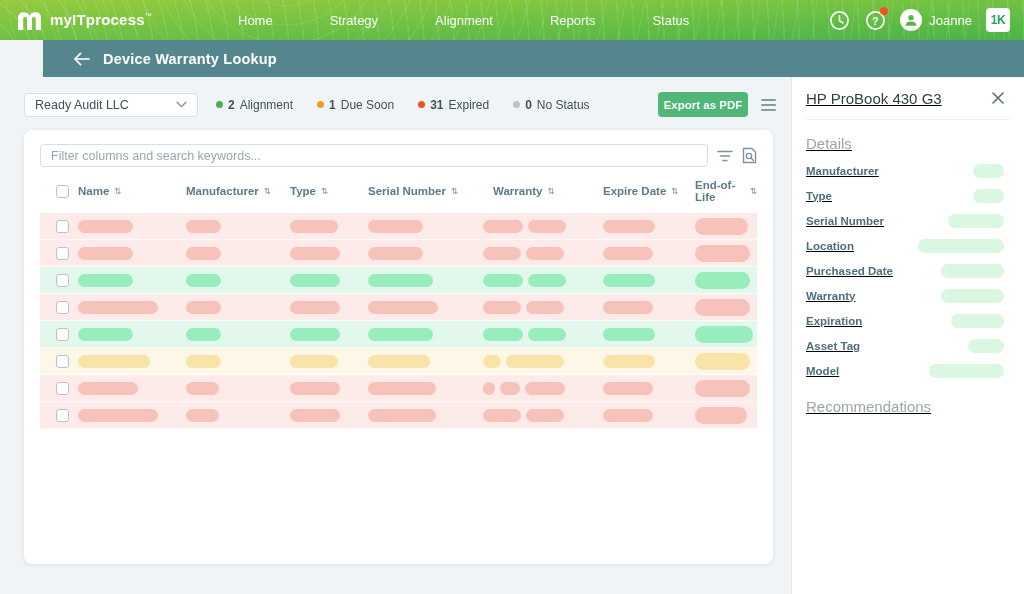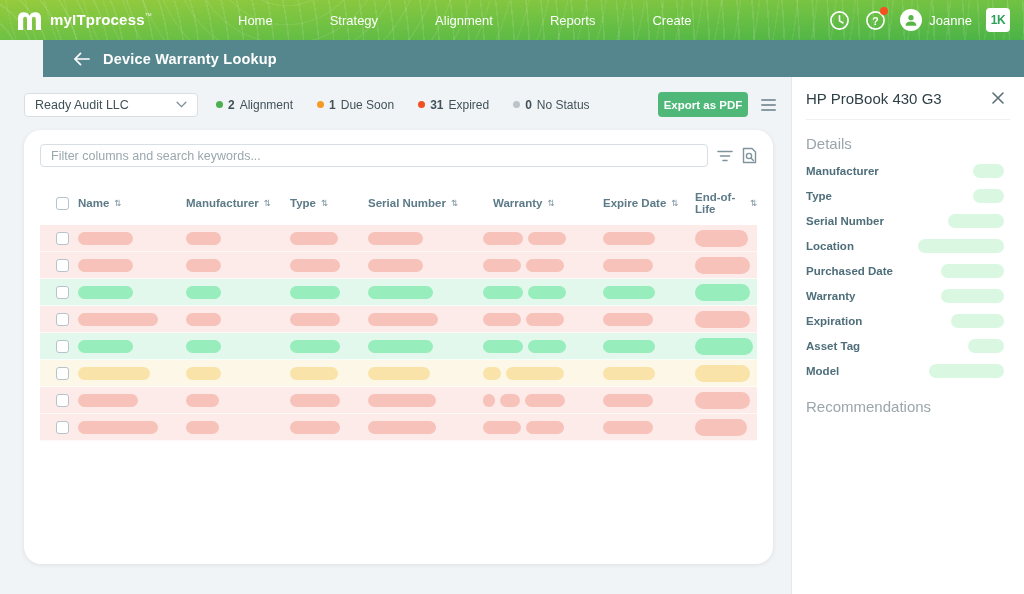--- a/index.html
+++ b/index.html
@@ -50,33 +50,33 @@
   .export-btn{
     margin-left:auto; width:90px; height:25px; background:#4fb879; border:none; border-radius:4px;
     color:#fff; font-size:11.5px; font-weight:bold; font-family:inherit; cursor:pointer;
   }
   .hamburger{ margin-left:13px; cursor:pointer; display:flex; flex-direction:column; gap:3px; }
   .hamburger span{ width:15px; height:2px; background:#8a9aa3; border-radius:1px; }
 
   
   .card{
     position:absolute; top:130px; left:24px; width:749px; height:434px;
-    background:#fff; border-radius:17px; box-shadow:0 1px 4px rgba(40,60,70,.10);
+    background:#fff; border-radius:8px; box-shadow:0 1px 4px rgba(40,60,70,.10);
     padding:14px 16px 0 16px;
   }
   .filter-row{ display:flex; align-items:center; gap:9px; }
   .filter-row input{
     flex:0 0 668px; height:23px; border:1px solid #d8dee3; border-radius:4px; padding:0 10px;
     font-size:12.5px; color:#3f5059; font-family:inherit; outline:none;
   }
   .filter-row input::placeholder{ color:#9aa7ad; }
   .t-icon{ cursor:pointer; display:flex; align-items:center; }
 
   .grid{ display:grid; grid-template-columns:38px 108px 104px 78px 115px 112px 100px minmax(0,1fr); align-items:center; }
-  .thead{ margin-top:22px; height:28px; font-size:11.5px; font-weight:bold; color:#5c7a87; }
+  .thead{ margin-top:10px; height:28px; font-size:11.5px; font-weight:bold; color:#5c7a87; }
   .th{ display:flex; align-items:center; gap:5px; }
   .sort{ font-size:8.5px; color:#7b93a0; font-weight:normal; }
   .cb{ width:13px; height:13px; border:1.5px solid #b6c3ca; border-radius:3px; background:#fff; margin-left:16px; cursor:pointer; }
 
   .tbody{ margin-top:8px; }
   .row{ height:27px; border-bottom:1px solid rgba(255,255,255,.7); cursor:pointer; }
   .row.expired{ background:#fcebe8; }
   .row.supported{ background:#e3f8ed; }
   .row.due-soon{ background:#fdf7e7; }
   .row .cell{ font-size:12px; color:#44535a; }
@@ -85,21 +85,21 @@
   .pill{ height:13px; border-radius:6.5px; display:inline-block; vertical-align:middle; }
   .pill.tall{ height:17px; border-radius:8.5px; }
   .expired .pill{ background:#f7c2b9; }
   .supported .pill{ background:#97edbb; }
   .due-soon .pill{ background:#fae3a9; }
   .pill-group{ display:flex; gap:5px; align-items:center; }
 
   
   .panel{
     position:absolute; top:77px; right:0; width:233px; height:517px;
-    background:#fff; border-left:1px solid #e4e9eb; padding:0 20px 0 14px;
+    background:#fff; border-left:1px solid #e4e9eb; padding:0 20px 0 14px;text-decoration:underline;
   }
   .panel-head{ height:42px; display:flex; align-items:center; justify-content:space-between; }
   .panel-title{ font-size:15px; color:#2f3f46; }
   .close{ cursor:pointer; display:flex; align-items:center; }
   .panel-divider{ height:1px; background:#eef1f3; margin:0 -6px 0 0; }
   .section-h{ font-size:15px; color:#9aa6ac; margin-top:15px; }
   .fields{ margin-top:6px; }
   .field{ height:25px; display:flex; align-items:center; justify-content:space-between; }
   .field-label{ font-size:11.5px; font-weight:bold; color:#4e6e7a; }
   .fpill{ height:14px; border-radius:7px; display:inline-block; }
@@ -120,21 +120,21 @@
     </svg>
     <span>
       <span class="brand-name">myITprocess</span><span class="brand-tm">™</span>
     </span>
   </div>
   <nav class="nav-items" id="nav-items">
       <span class="nav-item">Home</span>
       <span class="nav-item">Strategy</span>
       <span class="nav-item">Alignment</span>
       <span class="nav-item">Reports</span>
-      <span class="nav-item">Create</span>
+      <span class="nav-item">Status</span>
     </nav>
   <div class="nav-right">
     <span class="icon-btn">
       <svg width="21" height="21" viewBox="0 0 22 22">
           <circle cx="11" cy="11" r="9" fill="none" stroke="#fff" stroke-width="1.7"></circle>
           <path d="M11 6 v5.4 l3.4 2" fill="none" stroke="#fff" stroke-width="1.7" stroke-linecap="round"></path>
         </svg>
     </span>
     <span class="icon-btn">
       <svg width="21" height="21" viewBox="0 0 22 22">

